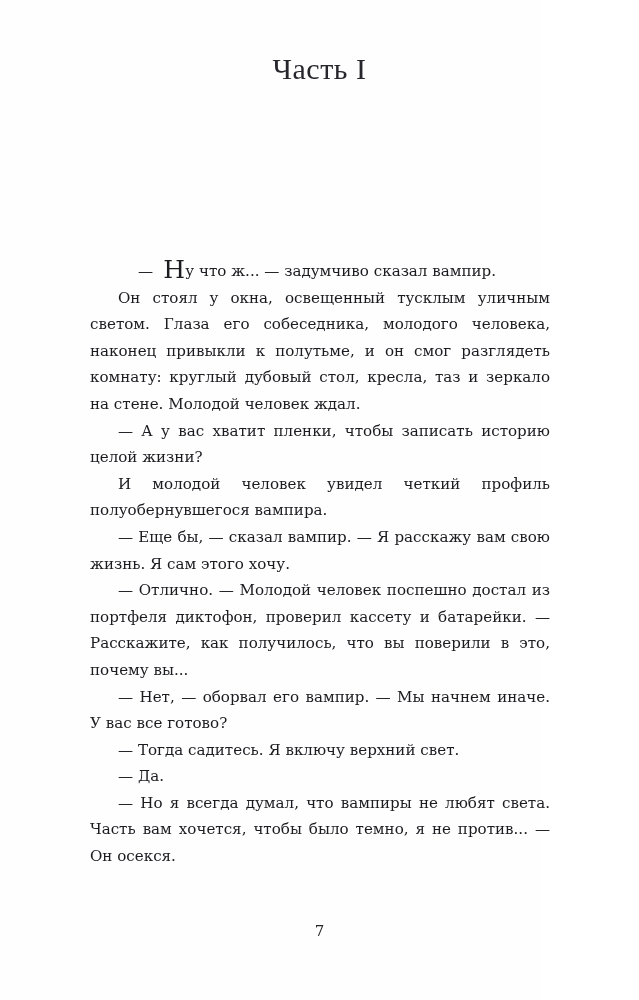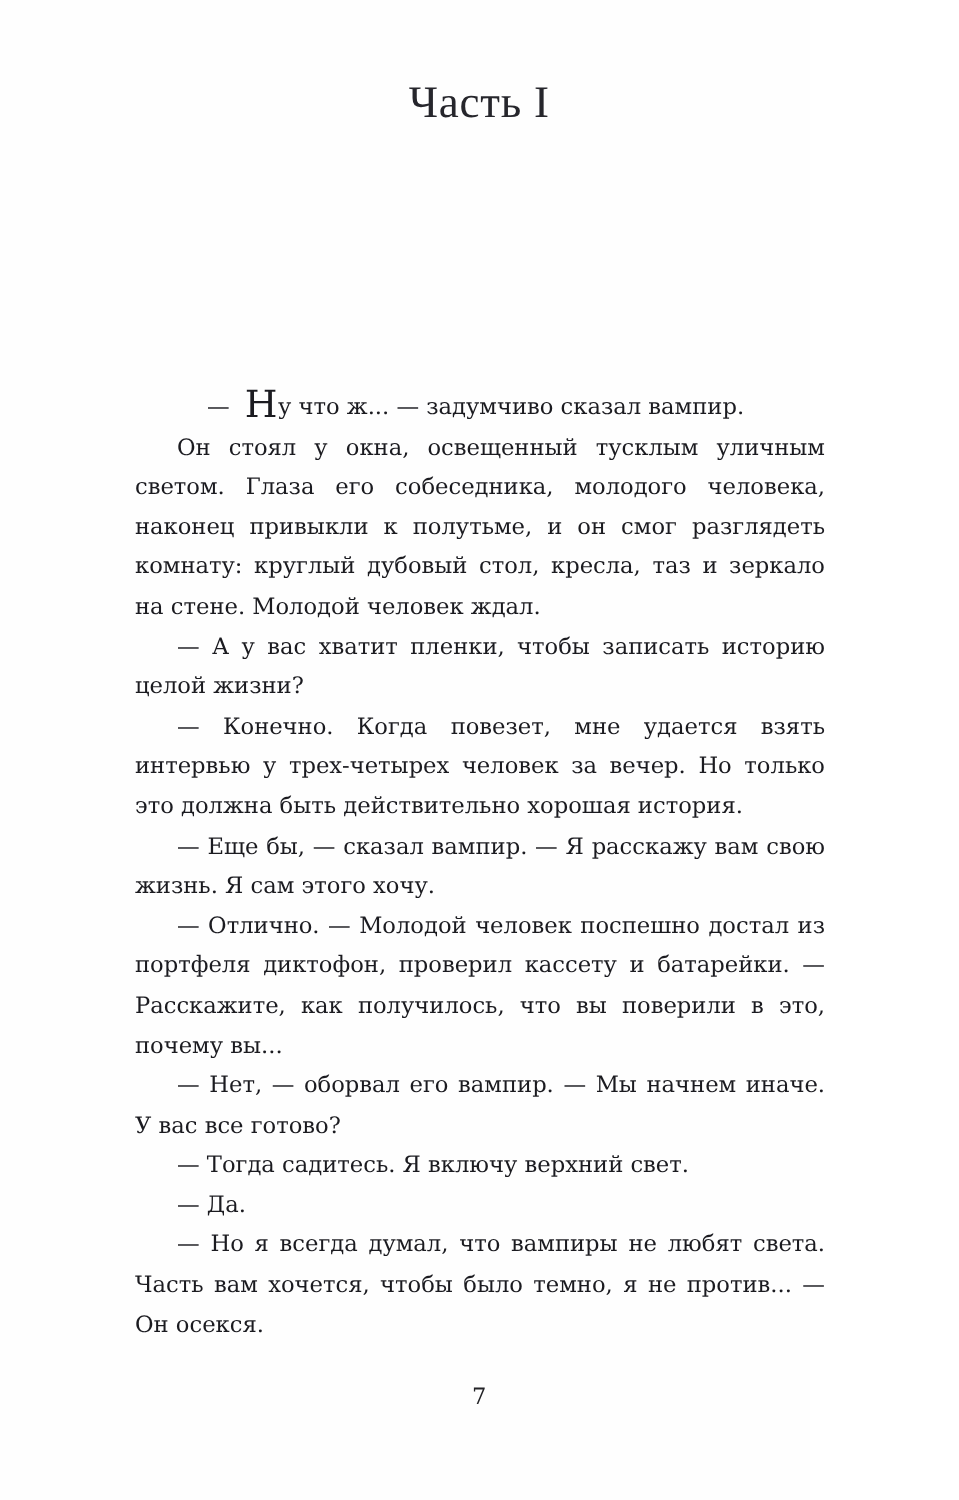--- a/index.html
+++ b/index.html
@@ -100,22 +100,22 @@
   <div class="part-title">Часть I</div>
 
   <div class="text-block">
 
     <p class="para first"><span class="lead-dash">—</span>&nbsp; <span class="initial-cap">Н</span><span>у что ж... — задумчиво сказал вампир.</span></p>
 
     <p class="para">Он стоял у окна, освещенный тусклым уличным светом. Глаза его собеседника, молодого человека, наконец привыкли к полутьме, и он смог разглядеть комнату: круглый дубовый стол, кресла, таз и зеркало на стене. Молодой человек ждал.</p>
 
     <p class="para">— А у вас хватит пленки, чтобы записать историю целой жизни?</p>
 
+    <p class="para">И молодой человек увидел четкий профиль полуобернувшегося вампира.</p>
 
-    <p class="para">— Конечно. Когда повезет, мне удается взять интервью у трех-четырех человек за вечер. Но только это должна быть действительно хорошая история.</p>
 
     <p class="para">— Еще бы, — сказал вампир. — Я расскажу вам свою жизнь. Я сам этого хочу.</p>
 
     <p class="para">— Отлично. — Молодой человек поспешно достал из портфеля диктофон, проверил кассету и батарейки. — Расскажите, как получилось, что вы поверили в это, почему вы...</p>
 
     <p class="para">— Нет, — оборвал его вампир. — Мы начнем иначе. У вас все готово?</p>
 
     <p class="para">— Тогда садитесь. Я включу верхний свет.</p>
 
     <p class="para">— Да.</p>

